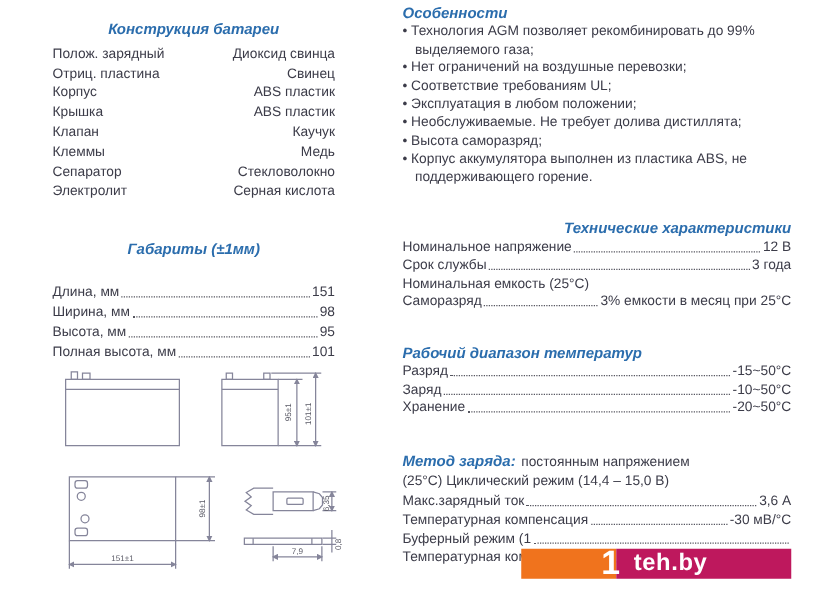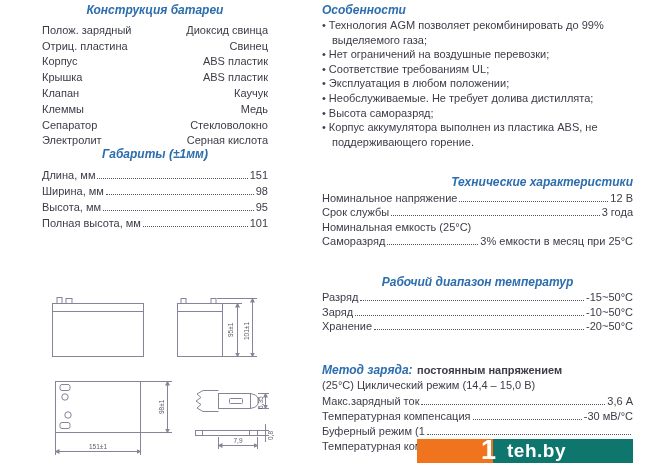--- a/index.html
+++ b/index.html
@@ -1,50 +1,50 @@
 <!DOCTYPE html>
 <html><head>
 <meta charset="utf-8">
 <style>
   html,body{margin:0;padding:0;background:#fff;}
   .page{position:relative;width:670px;height:471px;background:#ffffff;overflow:hidden;
         font-family:"Liberation Sans",sans-serif;color:#3c3c49;}
-  .col-left{position:absolute;left:42px;top:3px;width:226px;}
+  .col-left{position:absolute;left:42px;top:16px;width:226px;}
   .col-right{position:absolute;left:322px;top:0;width:311px;}
   .sec-title{font-size:12px;font-weight:bold;font-style:italic;color:#2b6dad;line-height:15px;}
   .center{text-align:center;}
   
   .lrow{display:flex;align-items:flex-end;font-size:11px;}
   .lrow .lbl{white-space:nowrap;line-height:13px;}
   .lrow .leader{flex:1;height:0;border-bottom:1px dotted #55555f;margin:0 2px 3px 2px;}
   .lrow .val{white-space:nowrap;line-height:13px;}
   .crow{height:15.8px;}
   .drow{height:16px;}
   .srow{height:14.4px;}
   .trow{height:14.5px;text-align:right;}
   .chrow{height:15px;}
   .construction-rows{margin-top:3px;}
-  .dims-title{}
-  .dims-rows{margin-top:4px;}
+  .dims-title{margin-top:32px;}
+  .dims-rows{margin-top:18px;}
   
   .features-title{margin-top:3px;}
   .feat{font-size:11px;line-height:14.6px;padding-left:10px;text-indent:-10px;}
   .feat .bullet{margin-right:3px;}
   .specs-title{margin-top:26px;text-align:right;}
-  .temp-title{margin-top:27px;text-align:center;}
+  .temp-title{margin-top:27px;}
   .charge-head{margin-top:28px;line-height:15px;}
-  .charge-rest{font-size:11px;font-weight:bold;font-style:normal;color:#3c3c49;}
+  .charge-rest{font-size:11px;font-weight:normal;font-style:normal;color:#3c3c49;}
   .charge-sub{font-size:11px;line-height:15px;}
   
   .drawings{position:absolute;left:0;top:280px;width:300px;height:191px;}
   .drawings svg text{font-family:"Liberation Sans",sans-serif;font-size:6.5px;fill:#5a5a66;}
   
   .wm{position:absolute;left:417px;top:439px;width:216px;height:24px;display:flex;}
   .wm-orange{width:76px;height:100%;background:#f0731d;}
-  .wm-gray{flex:1;height:100%;background:#0f766e;display:flex;align-items:center;}
+  .wm-gray{flex:1;height:100%;background:#be185d;display:flex;align-items:center;}
   .wm-one{position:absolute;left:64px;top:-3px;color:#ffffff;font-size:27px;font-weight:bold;
           line-height:29px;font-family:"Liberation Sans",sans-serif;}
   .wm-text{color:#ffffff;font-size:19px;font-weight:bold;margin-left:14px;letter-spacing:0.5px;}
 </style>
 </head>
 <body>
 
 <div class="page">
 
   <div class="col-left">

